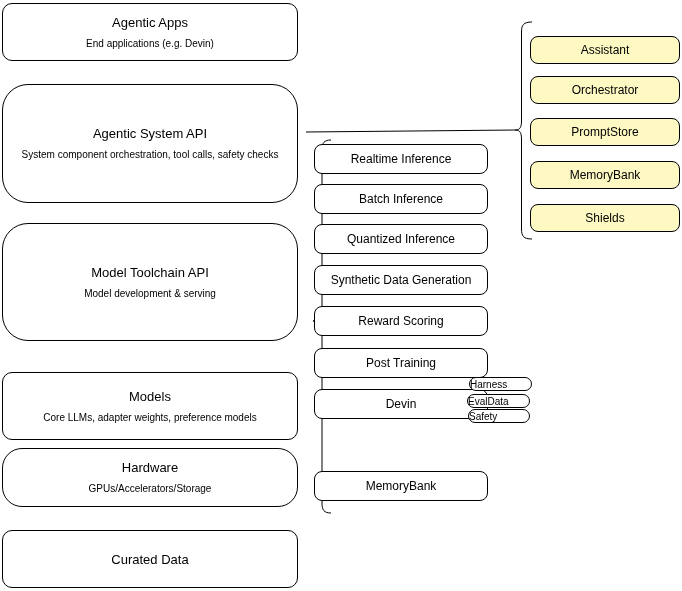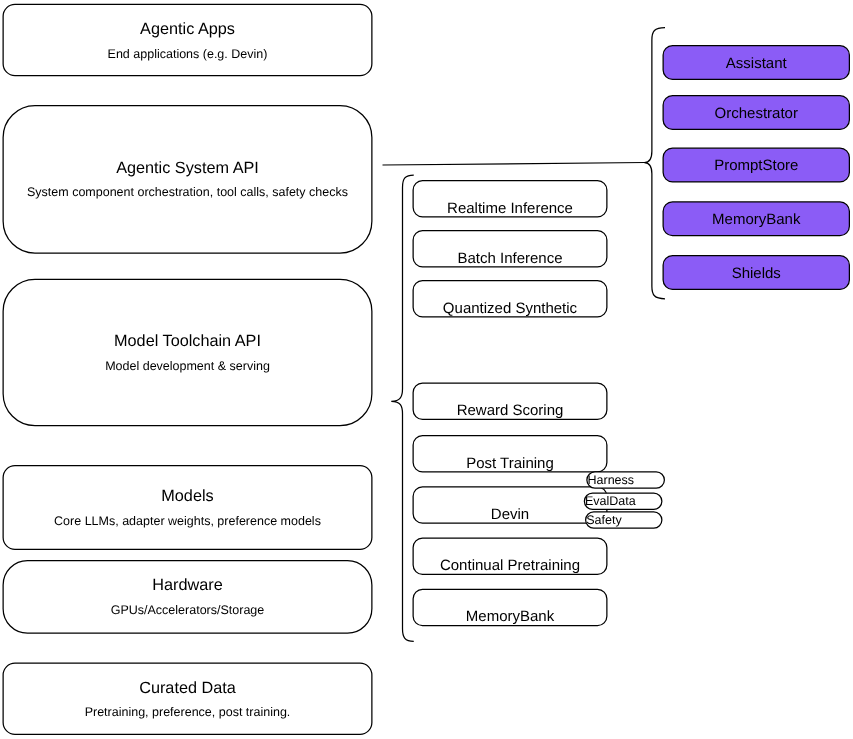--- a/index.html
+++ b/index.html
@@ -38,42 +38,42 @@
   }
   .lbox .bsub {
     font-size: 10px;
     line-height: 12px;
     color: #000000;
     padding: 0 10px;
   }
   
   .mbox {
     position: absolute;
-    left: 330px;
-    width: 156px;
+    left: 314px;
+    width: 174px;
     height: 30px;
     border: 1px solid #000000;
     border-radius: 8px;
     background: #ffffff;
     display: flex;
-    align-items: flex-end;
+    align-items: center;
     justify-content: center;
     box-sizing: border-box;
     font-size: 12px;
     z-index: 2;
   }
   
   .rbox {
     position: absolute;
     left: 530px;
     width: 150px;
     height: 28px;
     border: 1px solid #000000;
     border-radius: 8px;
-    background: #8b5cf6;
+    background: #fef9c3;
     display: flex;
     align-items: center;
     justify-content: center;
     box-sizing: border-box;
     font-size: 12px;
     z-index: 2;
   }
   
   .pill {
     position: absolute;
@@ -135,44 +135,43 @@
     <div class="bsub">Core LLMs, adapter weights, preference models</div>
   </div>
 
   <div class="lbox" style="top:448px;height:59px;border-radius:20px">
     <div class="btitle">Hardware</div>
     <div class="bsub">GPUs/Accelerators/Storage</div>
   </div>
 
   <div class="lbox" style="top:530px;height:58px;border-radius:10px">
     <div class="btitle">Curated Data</div>
-    <div class="bsub">Pretraining, preference, post training.</div>
   </div>
 
   <div class="mbox" style="top:144px">
     <span>Realtime Inference</span>
   </div>
   <div class="mbox" style="top:184px">
     <span>Batch Inference</span>
   </div>
   <div class="mbox" style="top:224px">
-    <span>Quantized Synthetic</span>
+    <span>Quantized Inference</span>
+  </div>
+  <div class="mbox" style="top:265px">
+    <span>Synthetic Data Generation</span>
   </div>
   <div class="mbox" style="top:306px">
     <span>Reward Scoring</span>
   </div>
   <div class="mbox" style="top:348px">
     <span>Post Training</span>
   </div>
   <div class="mbox" style="top:389px">
     <span>Devin</span>
   </div>
-  <div class="mbox" style="top:430px">
-    <span>Continual Pretraining</span>
-  </div>
   <div class="mbox" style="top:471px">
     <span>MemoryBank</span>
   </div>
 
   <div class="pill" style="left:469px;top:377px;width:63px">
     <span>Harness</span>
   </div>
   <div class="pill" style="left:467px;top:394px;width:63px">
     <span>EvalData</span>
   </div>

